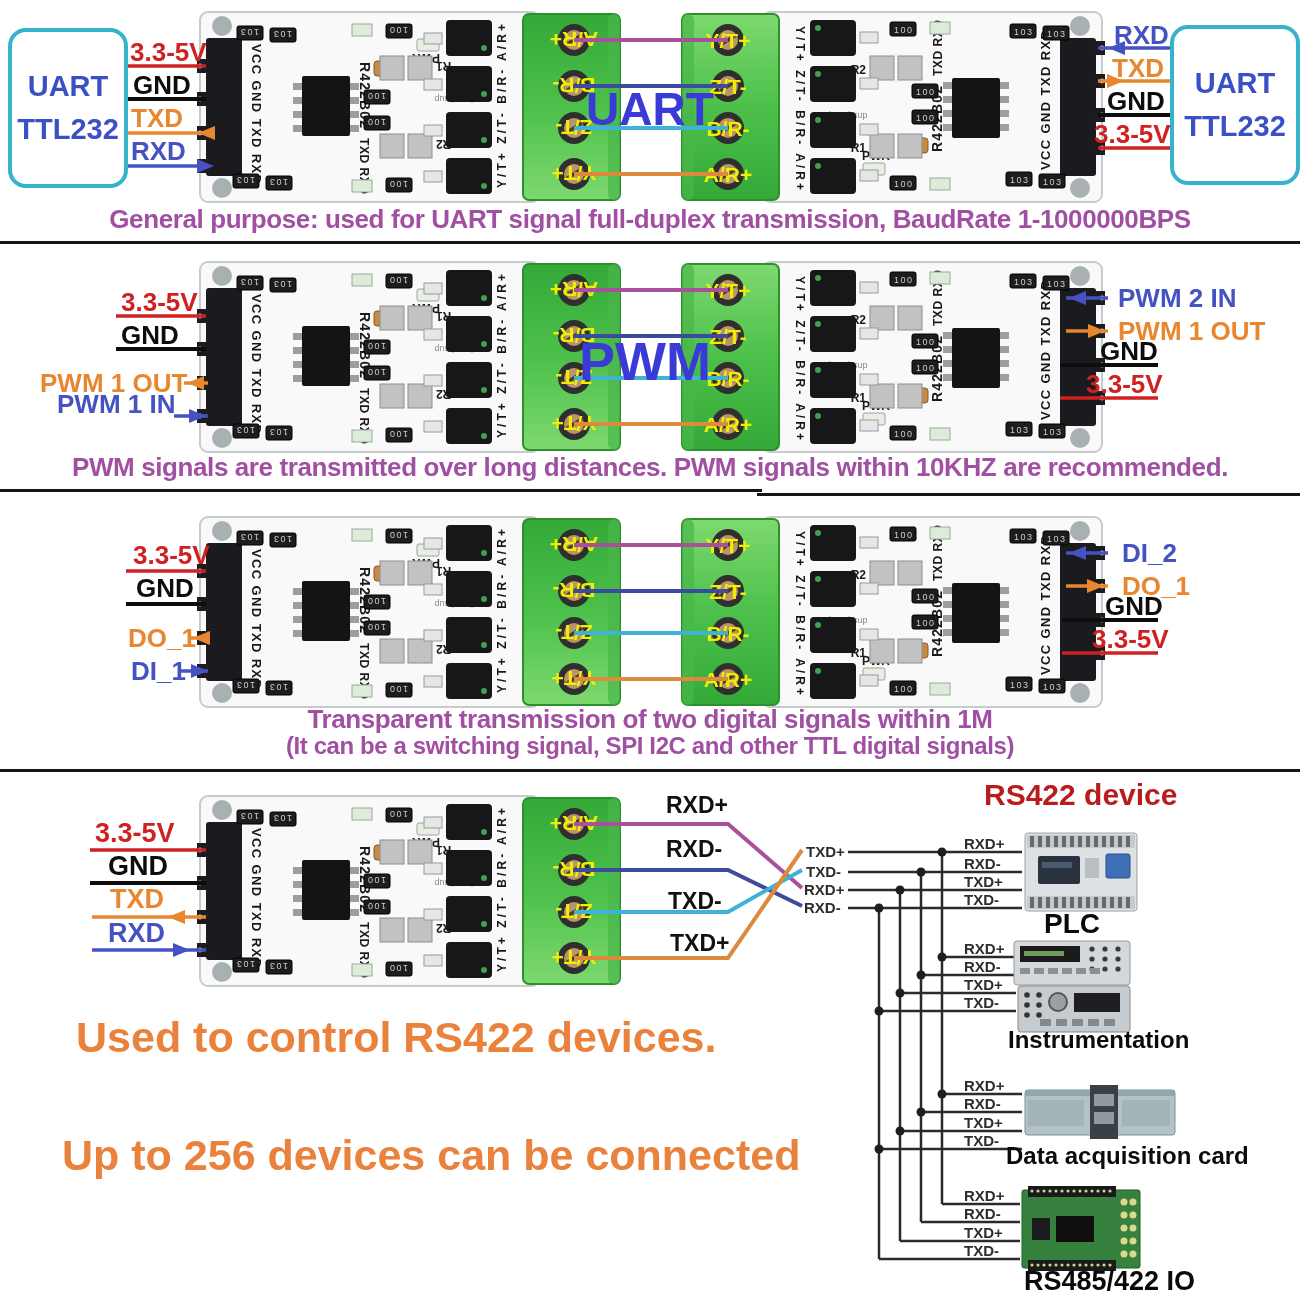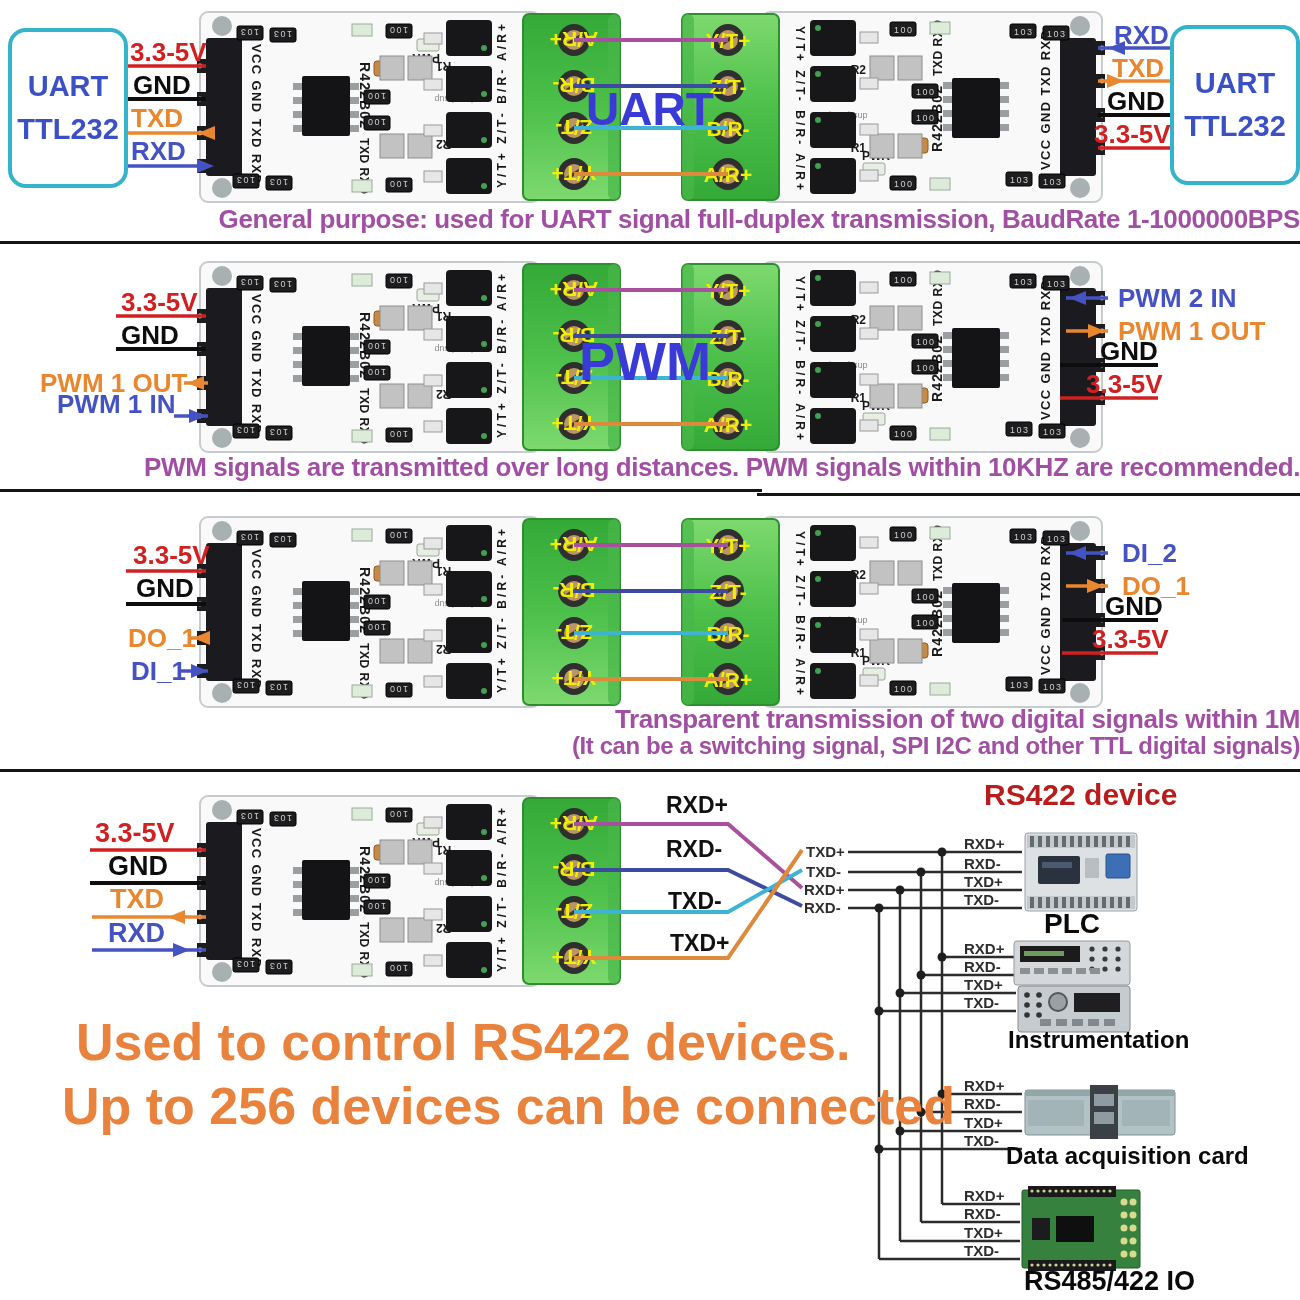--- a/index.html
+++ b/index.html
@@ -8,31 +8,31 @@
   #gfx{position:absolute;left:0;top:0;z-index:1;}
   .lbl{position:absolute;z-index:2;font-weight:700;white-space:nowrap;line-height:1;
        font-family:"Liberation Sans",sans-serif;}
   .sig{font-size:26px;}
   .sig4{font-size:27px;}
   .c-red{color:var(--c-red);}
   .c-black{color:#0d0d0d;}
   .c-orange{color:var(--c-orange);}
   .c-blue{color:var(--c-blue);}
   .center-lbl{color:var(--c-center_blue);text-align:center;}
-  .caption{left:0;width:1300px;text-align:right;color:var(--c-caption_purple);
+  .caption{left:0;width:1300px;text-align:center;color:var(--c-caption_purple);
            font-size:26px;letter-spacing:-0.4px;}
   .caption.small{font-size:24px;}
   .ttl-box{position:absolute;z-index:2;border:4px solid var(--c-ttl_border);border-radius:18px;
            background:#fff;display:flex;flex-direction:column;justify-content:center;align-items:center;
            gap:10px;color:var(--c-ttl_text);font-weight:700;font-size:29px;}
   .buslbl{font-size:15px;font-weight:700;color:#2d2d2d;}
   .wirelbl{font-size:23px;color:#111;}
   .devlbl{color:#0a0a0a;}
   .title{color:#b91c1c;font-size:30px;}
-  .note{color:var(--c-orange_text);font-size:52px;}
+  .note{color:var(--c-orange_text);font-size:43px;}
 </style>
 </head>
 <body>
 
 <div id="stage">
   <svg id="gfx" width="1300" height="1300">
       <defs>
         <linearGradient id="tg" x1="0" y1="0" x2="0" y2="1">
           <stop offset="0%" stop-color="#7ed96f"></stop>
           <stop offset="50%" stop-color="#4cc04a"></stop>
@@ -950,14 +950,14 @@
   <div class="lbl buslbl" style="left:964px;top:1225px">TXD+</div>
   <div class="lbl buslbl" style="left:964px;top:1243px">TXD-</div>
 
   <div class="lbl title" style="left:984px;top:780px">RS422 device</div>
   <div class="lbl devlbl" style="left:1044px;top:910px;font-size:28px">PLC</div>
   <div class="lbl devlbl" style="left:1008px;top:1028px;font-size:24px">Instrumentation</div>
   <div class="lbl devlbl" style="left:1006px;top:1144px;font-size:24px">Data acquisition card</div>
   <div class="lbl devlbl" style="left:1024px;top:1268px;font-size:27px">RS485/422 IO</div>
 
   <div class="lbl note" style="left:76px;top:1016px">Used to control RS422 devices.</div>
-  <div class="lbl note" style="left:62px;top:1080px">Up to 256 devices can be connected</div>
+  <div class="lbl note" style="left:62px;top:1134px">Up to 256 devices can be connected</div>
 </div>
 
 </body></html>

